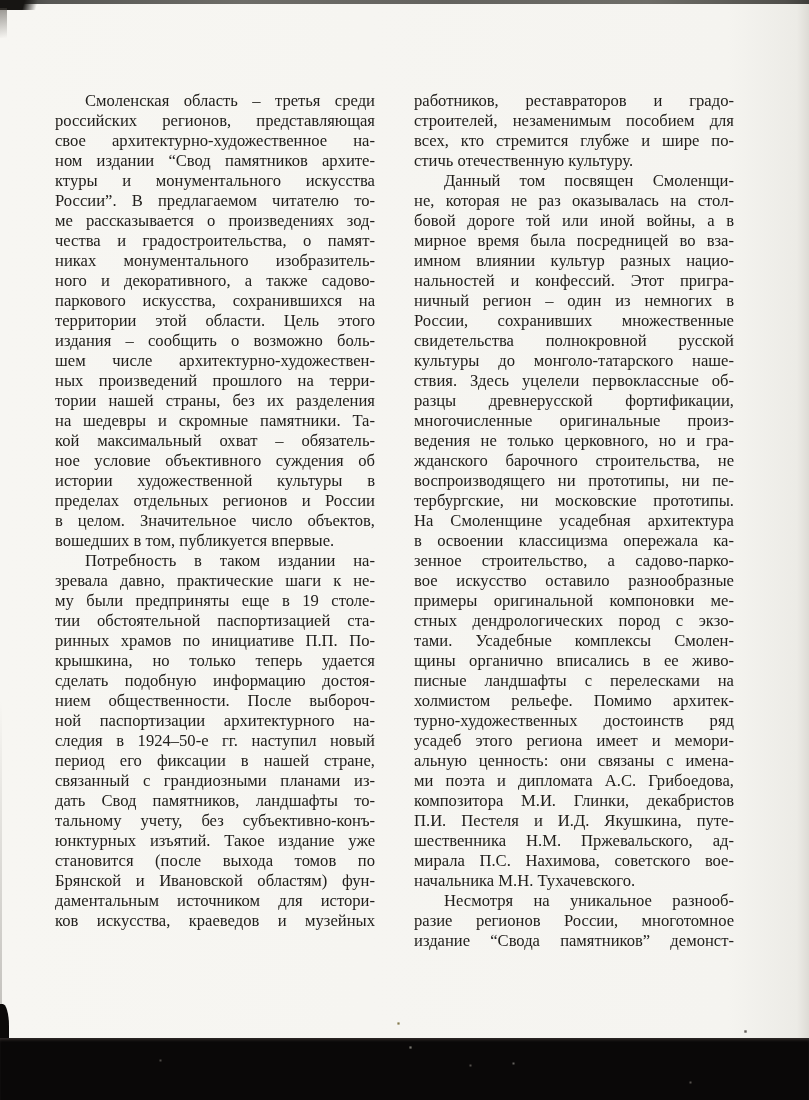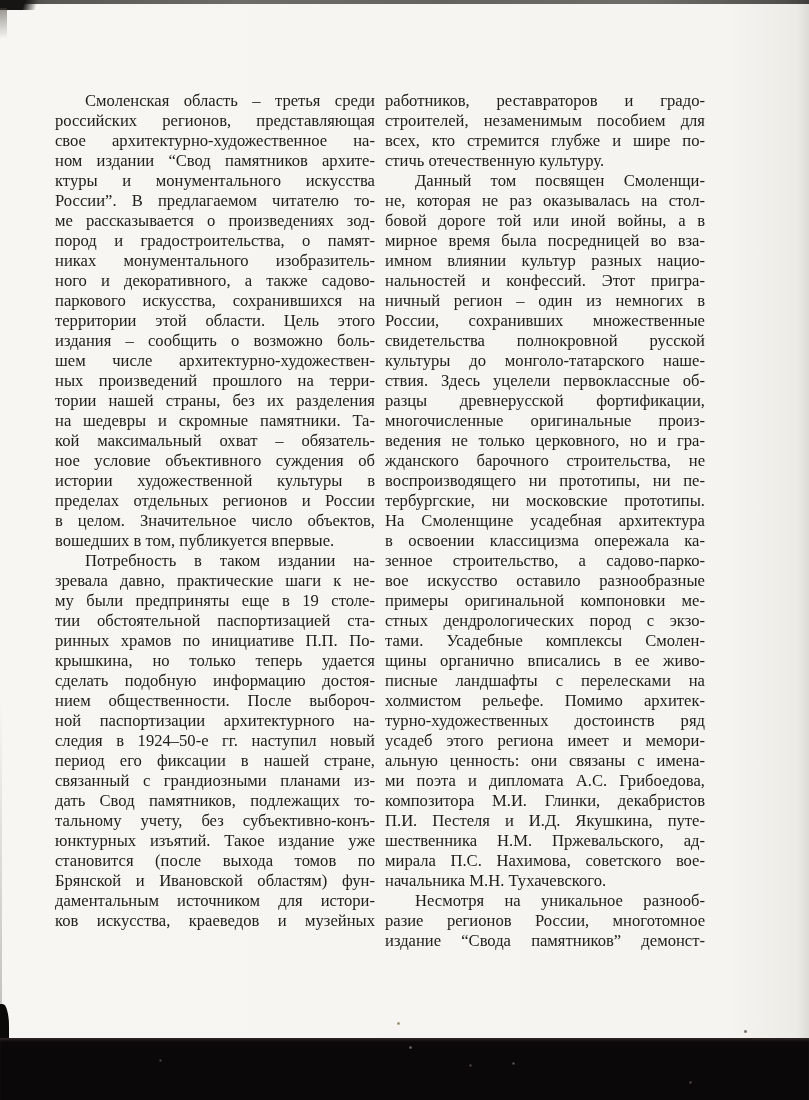--- a/index.html
+++ b/index.html
@@ -40,21 +40,21 @@
     position: absolute;
     left: 0; top: 700px;
     width: 2px; height: 340px;
     background: linear-gradient(to bottom, rgba(60,56,50,0), rgba(60,56,50,0.30));
   }
   
   .columns {
     position: absolute;
     left: 55px; top: 91px;
     display: flex;
-    gap: 10px;
+    gap: 39px;
   }
   .col {
     width: 320px;
     color: #22201d;
     font-size: 16.6px;
     line-height: 20px;
   }
   .line {
     text-align: justify;
     text-align-last: justify;
@@ -125,21 +125,21 @@
 
   <div class="columns">
     <div class="col" style="color: rgb(34, 32, 29);">
         <div class="line first">Смоленская область – третья среди</div>
         <div class="line">российских регионов, представляющая</div>
         <div class="line">свое архитектурно-художественное на-</div>
         <div class="line">ном издании “Свод памятников архите-</div>
         <div class="line">ктуры и монументального искусства</div>
         <div class="line">России”. В предлагаемом читателю то-</div>
         <div class="line">ме рассказывается о произведениях зод-</div>
-        <div class="line">пород и градостроительства, о памят-</div>
+        <div class="line">чества и градостроительства, о памят-</div>
         <div class="line">никах монументального изобразитель-</div>
         <div class="line">ного и декоративного, а также садово-</div>
         <div class="line">паркового искусства, сохранившихся на</div>
         <div class="line">территории этой области. Цель этого</div>
         <div class="line">издания – сообщить о возможно боль-</div>
         <div class="line">шем числе архитектурно-художествен-</div>
         <div class="line">ных произведений прошлого на терри-</div>
         <div class="line">тории нашей страны, без их разделения</div>
         <div class="line">на шедевры и скромные памятники. Та-</div>
         <div class="line">кой максимальный охват – обязатель-</div>
@@ -153,21 +153,21 @@
         <div class="line">му были предприняты еще в 19 столе-</div>
         <div class="line">тии обстоятельной паспортизацией ста-</div>
         <div class="line">ринных храмов по инициативе П.П. По-</div>
         <div class="line">крышкина, но только теперь удается</div>
         <div class="line">сделать подобную информацию достоя-</div>
         <div class="line">нием общественности. После выбороч-</div>
         <div class="line">ной паспортизации архитектурного на-</div>
         <div class="line">следия в 1924–50-е гг. наступил новый</div>
         <div class="line">период его фиксации в нашей стране,</div>
         <div class="line">связанный с грандиозными планами из-</div>
-        <div class="line">дать Свод памятников, подлежащих то-</div>
+        <div class="line">дать Свод памятников, ландшафты то-</div>
         <div class="line">тальному учету, без субъективно-конъ-</div>
         <div class="line">юнктурных изъятий. Такое издание уже</div>
         <div class="line">становится (после выхода томов по</div>
         <div class="line">Брянской и Ивановской областям) фун-</div>
         <div class="line">даментальным источником для истори-</div>
         <div class="line">ков искусства, краеведов и музейных</div>
       </div>
     <div class="col" style="color: rgb(34, 32, 29);">
         <div class="line">работников, реставраторов и градо-</div>
         <div class="line">строителей, незаменимым пособием для</div>

